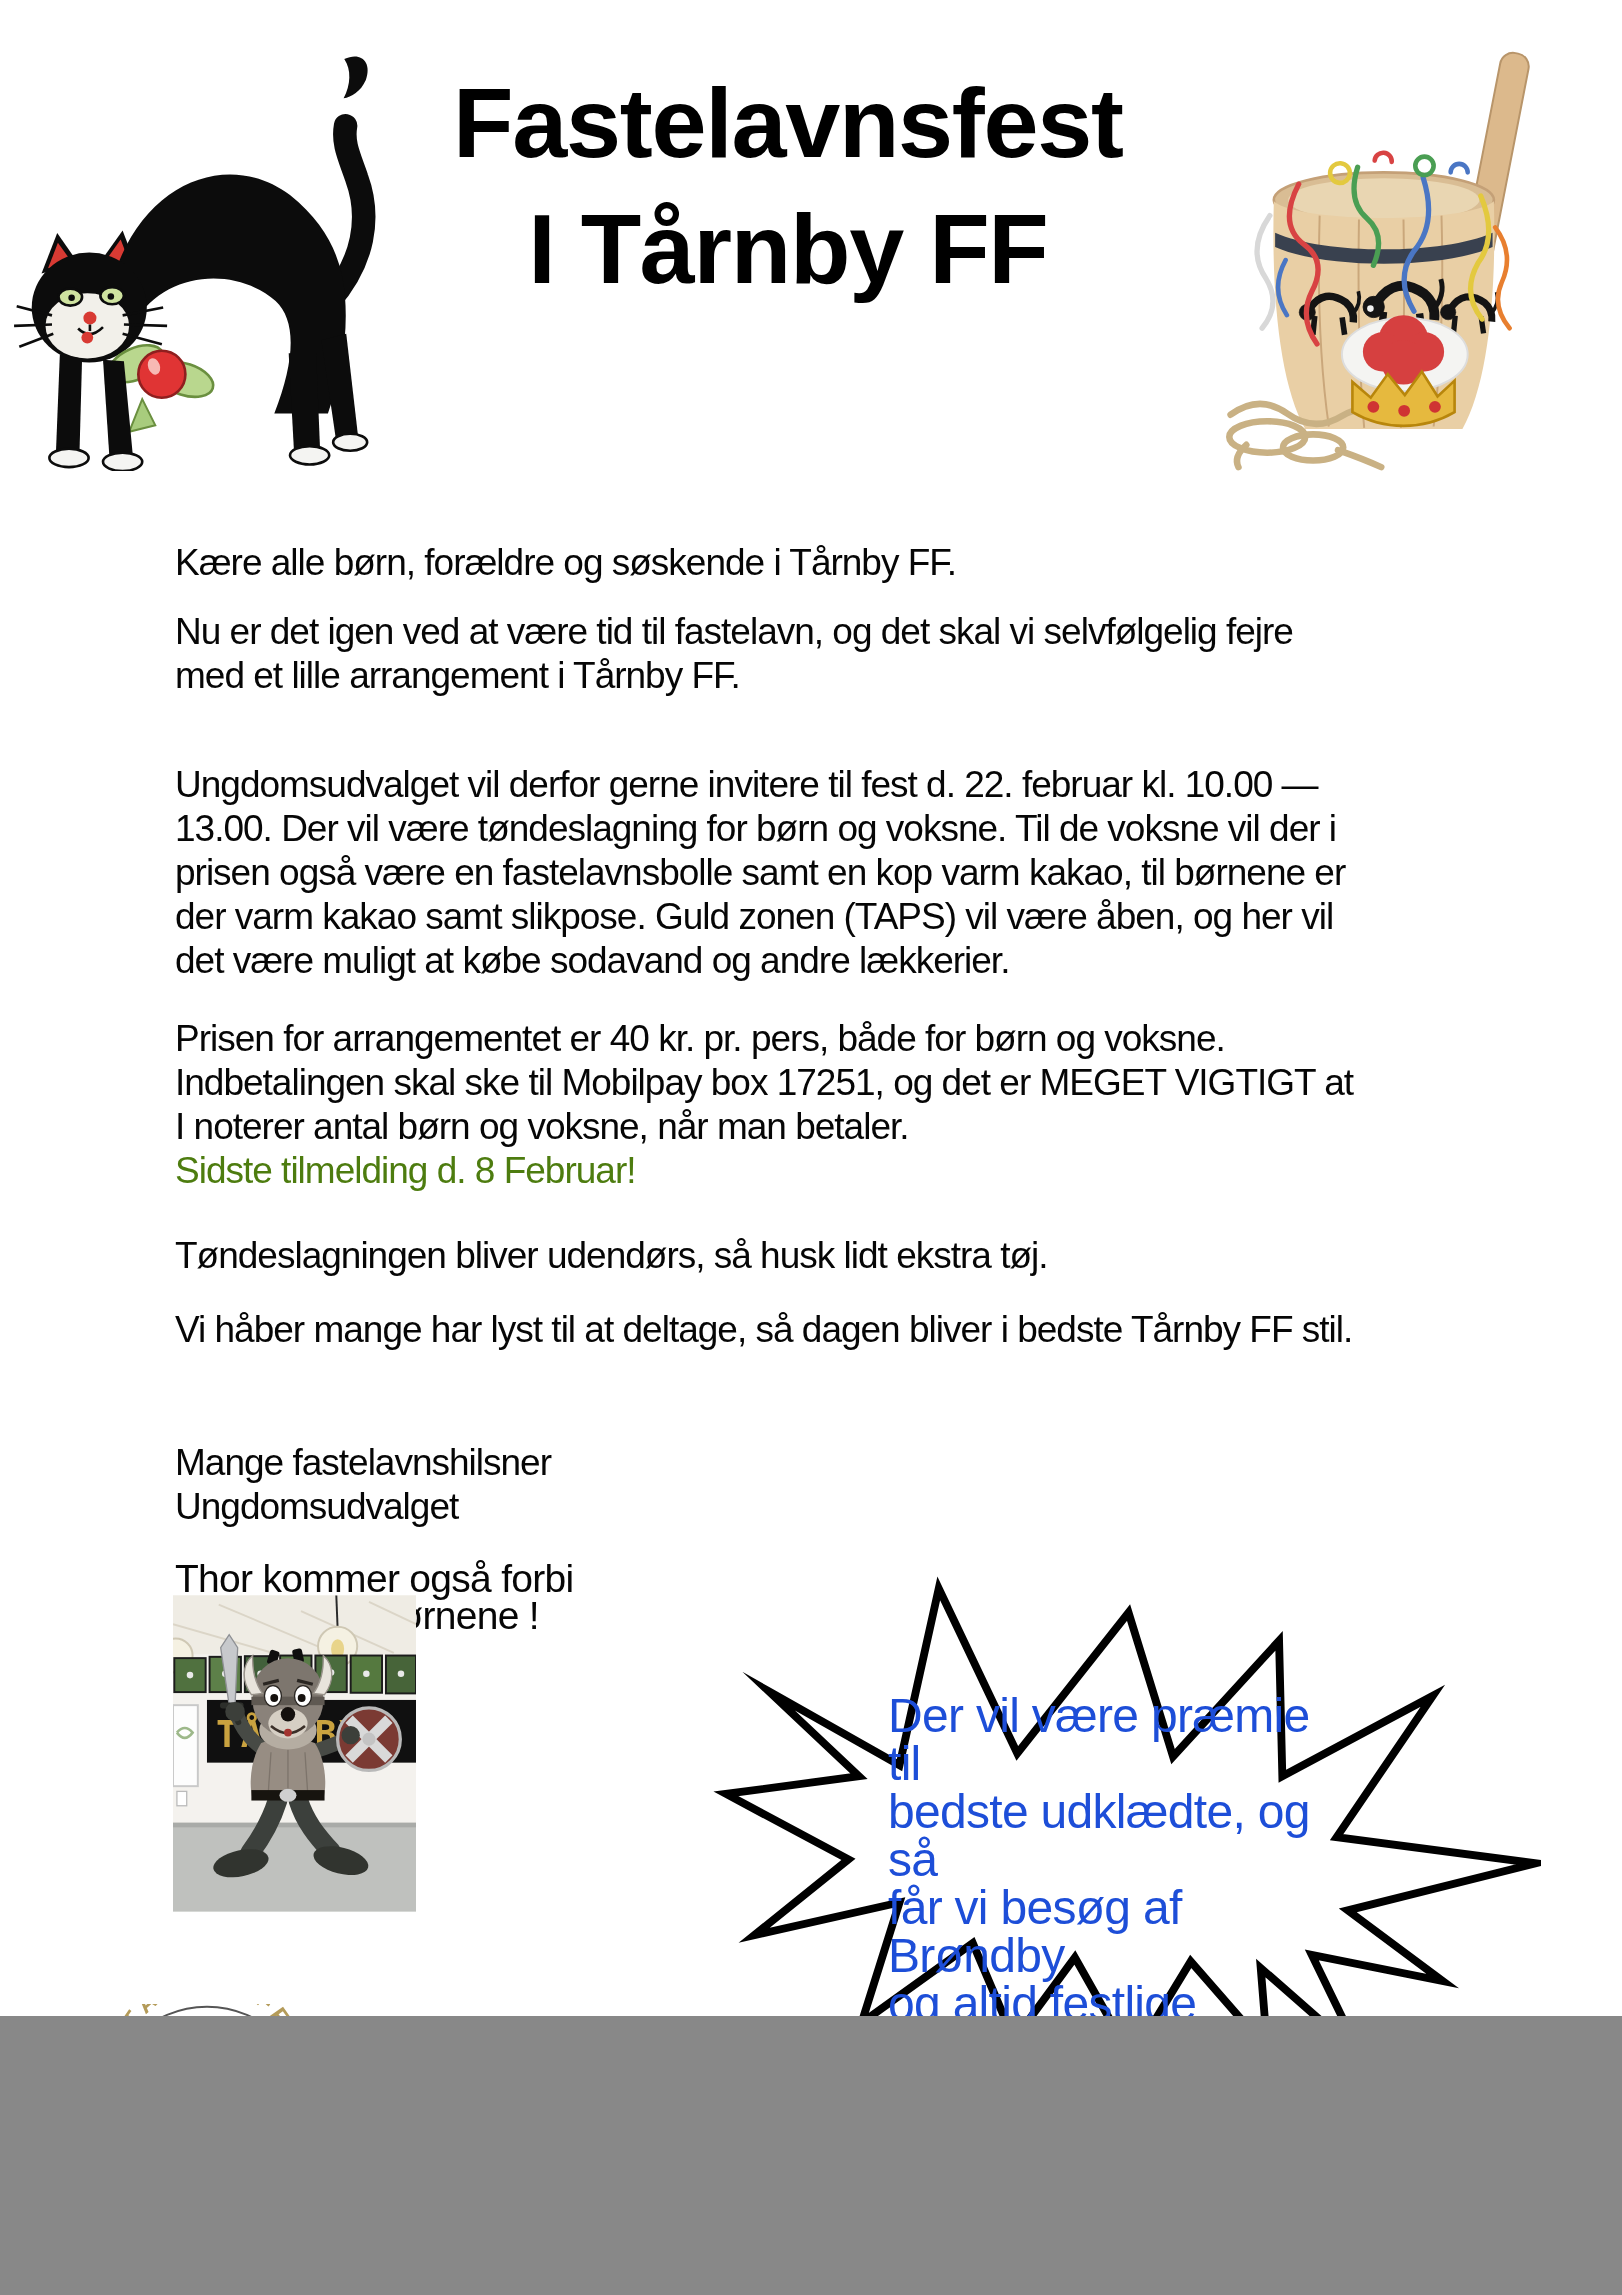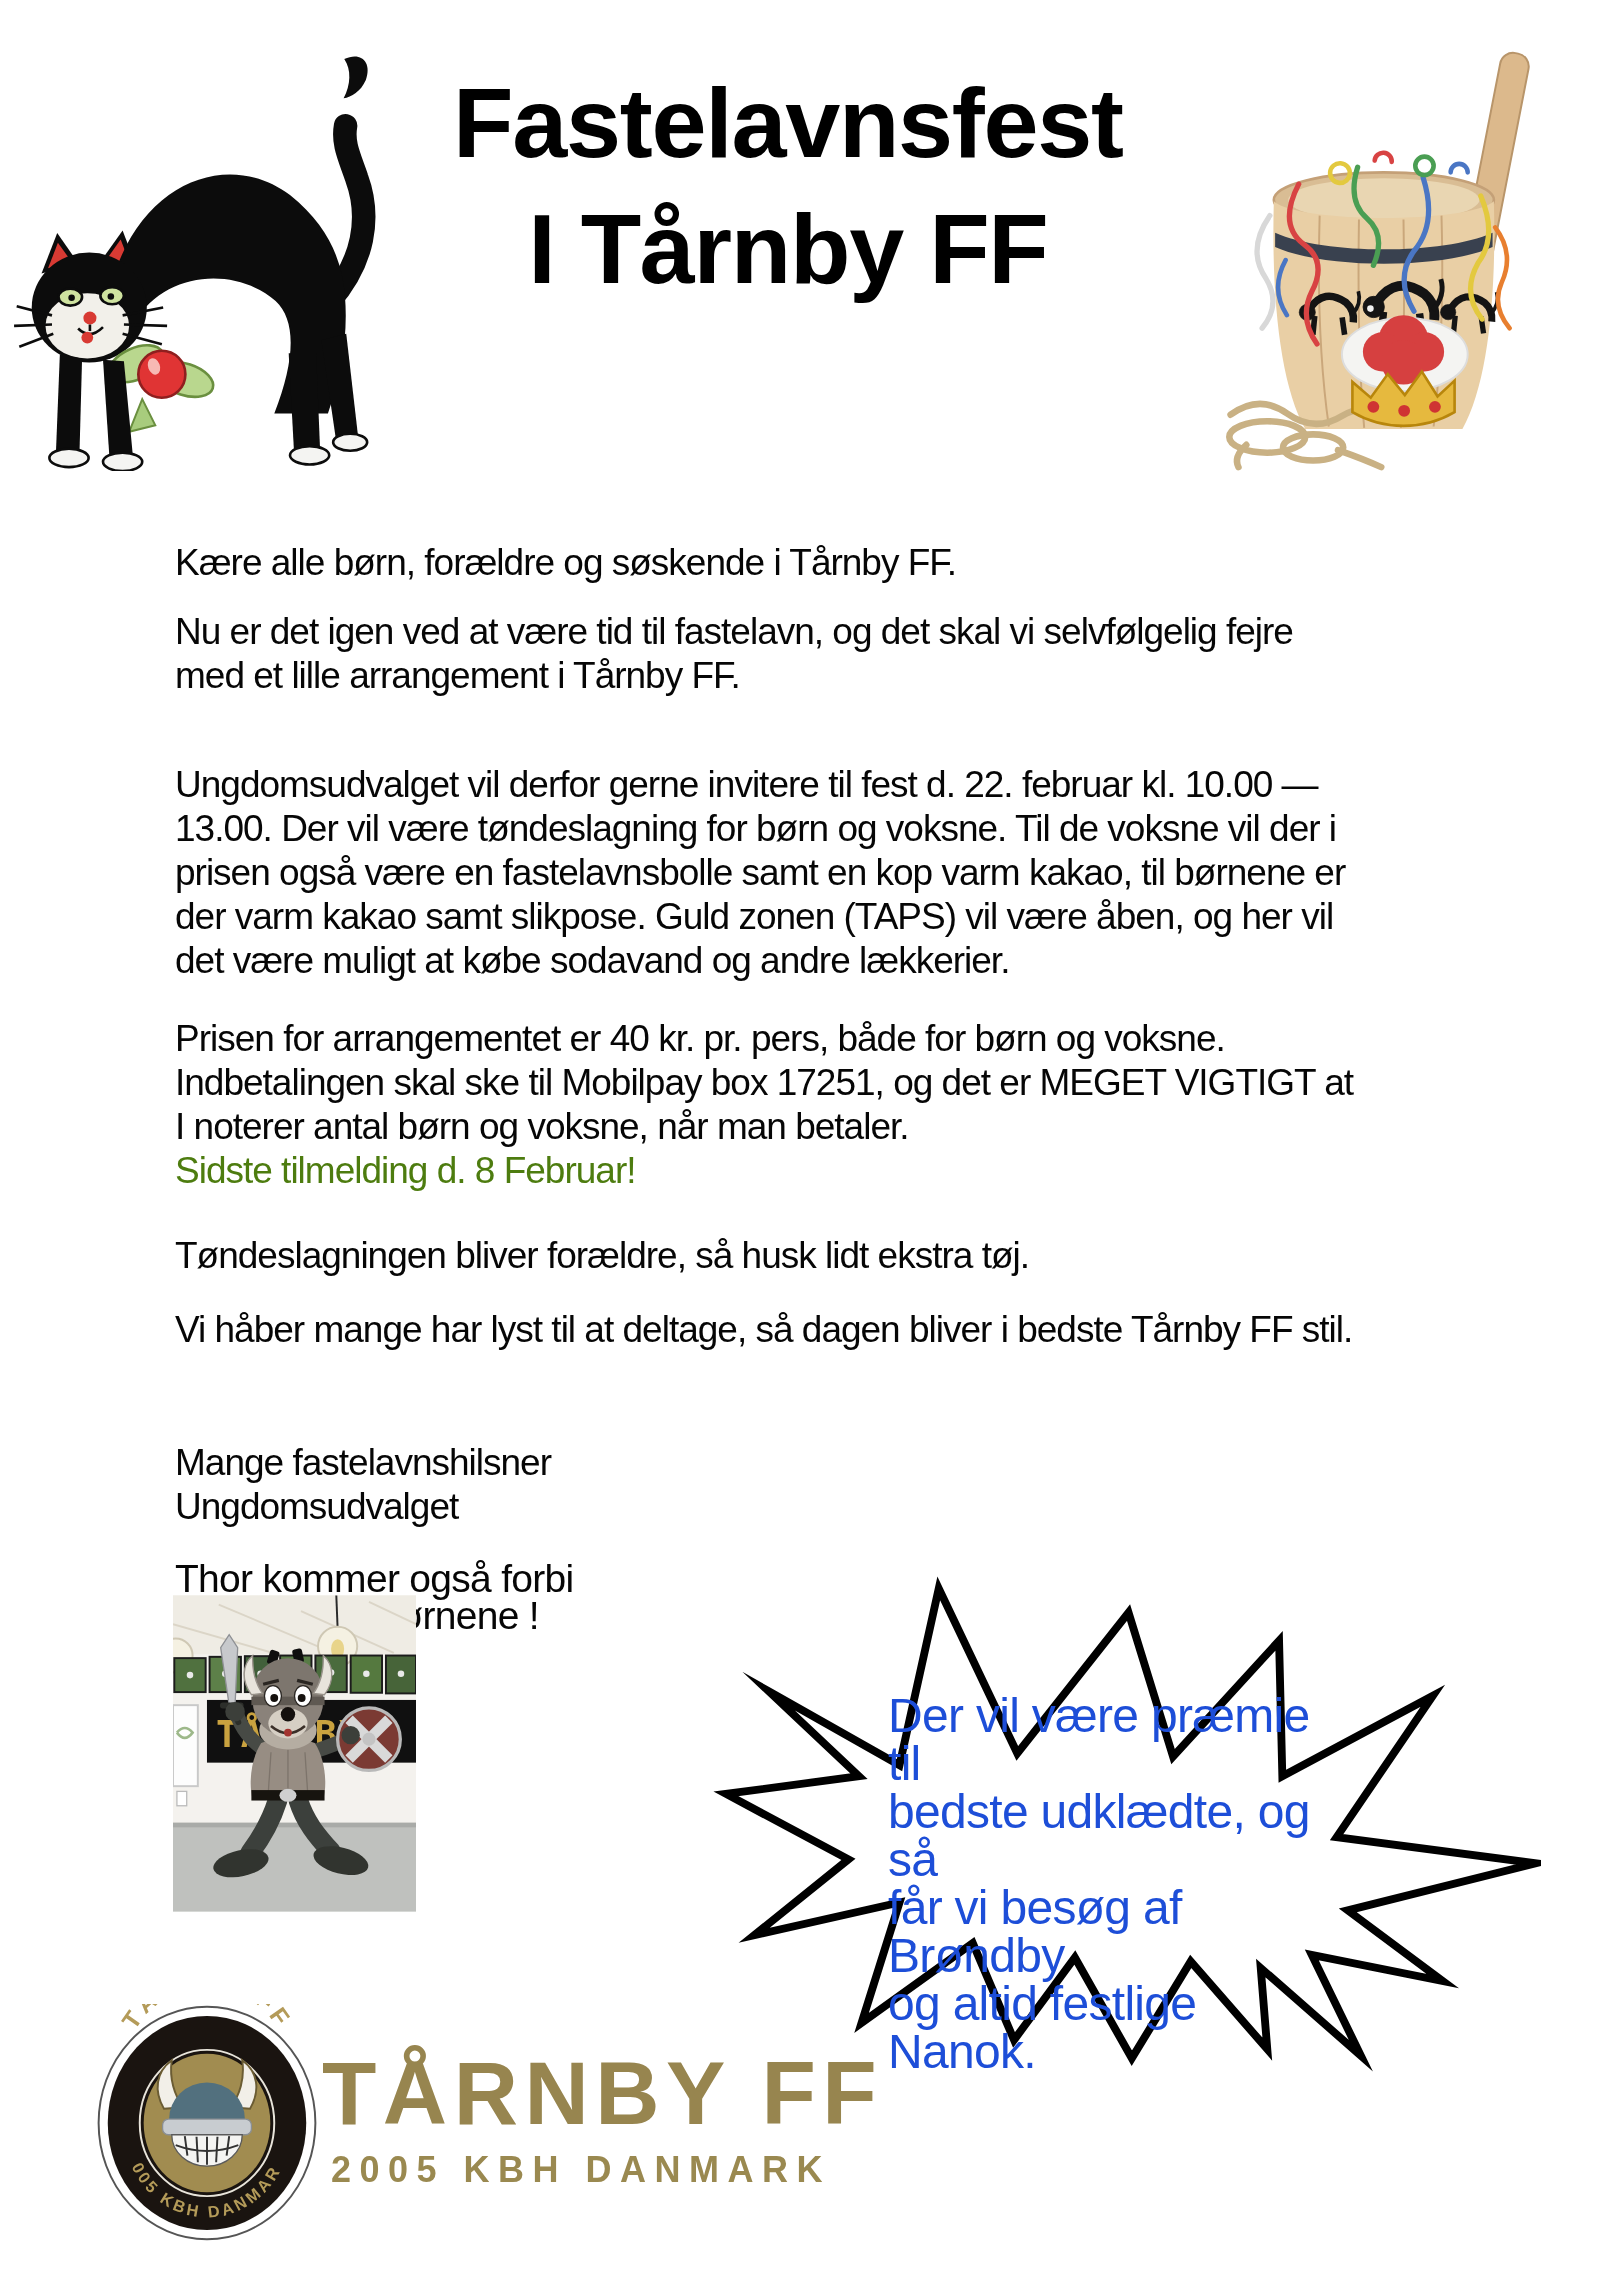--- a/index.html
+++ b/index.html
@@ -1,17 +1,17 @@
 <!DOCTYPE html>
 <html style="font-size:10.5px"><head>
 <meta charset="utf-8">
 <style>
   html,body{margin:0;padding:0;background:#888;}
   .page{
-    position:relative;width:1623px;height:2295px;margin:0 auto;
+    position:relative;width:1623px;height:2016px;margin:0 auto;
     background:#ffffff;overflow:hidden;
     font-family:"Liberation Sans",sans-serif;color:#060606;
   }
   .abs{position:absolute;}
   .title-line{
     position:absolute;left:-23.6px;width:1623px;text-align:center;
     font-weight:bold;font-size:99px;line-height:1;letter-spacing:-1.3px;color:#000;
   }
   .para{
     position:absolute;left:152px;max-width:1459px;
@@ -190,21 +190,21 @@
 med et lille arrangement i Tårnby FF.</p>
   <p class="para" style="top:726px">Ungdomsudvalget vil derfor gerne invitere til fest d. 22. februar kl. 10.00 —
 13.00. Der vil være tøndeslagning for børn og voksne. Til de voksne vil der i
 prisen også være en fastelavnsbolle samt en kop varm kakao, til børnene er
 der varm kakao samt slikpose. Guld zonen (TAPS) vil være åben, og her vil
 det være muligt at købe sodavand og andre lækkerier.</p>
   <p class="para" style="top:980px"><span>Prisen for arrangementet er 40 kr. pr. pers, både for børn og voksne.
 Indbetalingen skal ske til Mobilpay box 17251, og det er </span><b>MEGET VIGTIGT</b><span> at
 I noterer antal børn og voksne, når man betaler.
 </span><span class="red">Sidste tilmelding d. 8 Februar!</span></p>
-  <p class="para" style="top:1197px">Tøndeslagningen bliver forældre, så husk lidt ekstra tøj.</p>
+  <p class="para" style="top:1197px">Tøndeslagningen bliver udendørs, så husk lidt ekstra tøj.</p>
   <p class="para" style="top:1404px">Mange fastelavnshilsner
 Ungdomsudvalget</p>
   <p class="para" style="top:1271px">Vi håber mange har lyst til at deltage, så dagen bliver i bedste Tårnby FF stil.</p>
   <p class="para caption" style="top:1521px">Thor kommer også forbi
 og hilser på børnene !</p>
 
   <svg class="abs" style="left:173px;top:1595px" width="243" height="317" viewBox="0 0 372 484">
     <rect x="0" y="0" width="372" height="484" fill="#f4f2ee"></rect>
 
     <rect x="0" y="0" width="372" height="90" fill="#efece4"></rect>

